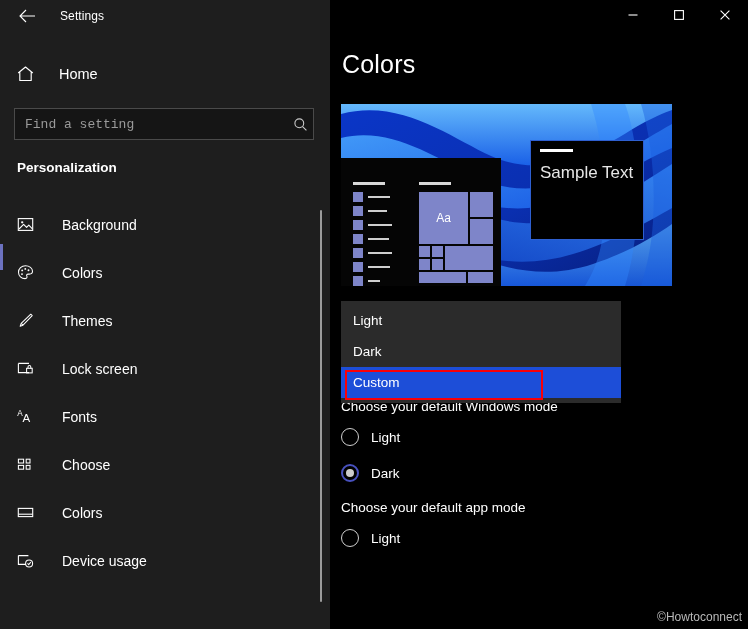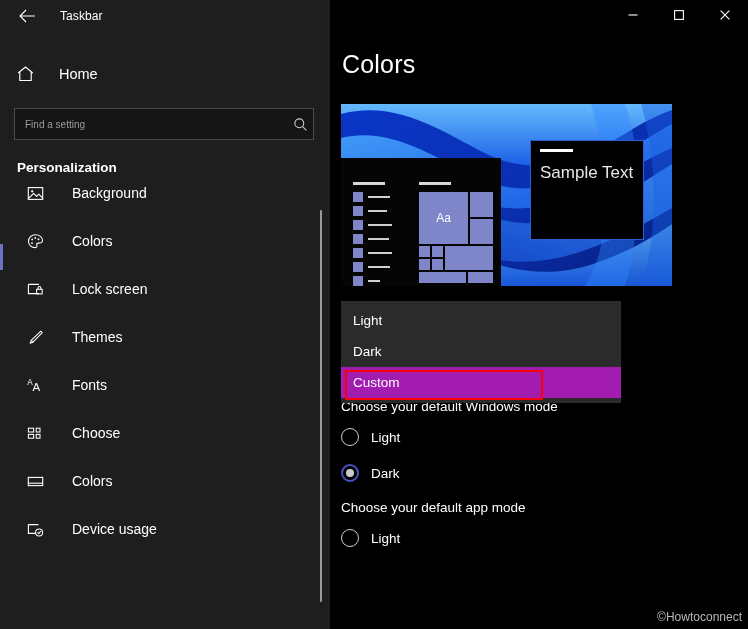--- a/index.html
+++ b/index.html
@@ -72,45 +72,45 @@
     display: flex;
     align-items: center;
     position: relative;
   }
   .search-input {
     flex: 1;
     background: transparent;
     border: none;
     outline: none;
     color: #a16207;
-    font-size: 10px;
-    font-family: Liberation Sans, sans-serif;
+    font-size: 13px;
+    font-family: Liberation Mono, monospace;
     padding: 0 8px 0 10px;
   }
   .search-input::placeholder { color: #9a9a9a; opacity: 1; }
   .search-ico {
     width: 26px;
     display: flex;
     align-items: center;
     justify-content: center;
     cursor: pointer;
   }
   .section-title {
     margin: 20px 0 0 17px;
     font-size: 13.5px;
     font-weight: bold;
     color: #ffffff;
   }
   .nav-list { margin-top: 10px; position: relative; }
   .nav-item {
     position: relative;
     display: flex;
-    align-items: flex-start;
+    align-items: flex-end;
     height: 48px;
-    padding-left: 27px;
+    padding-left: 17px;
     cursor: pointer;
   }
   .nav-item .accent {
     position: absolute;
     left: 0;
     top: 11px;
     width: 3px;
     height: 26px;
     background: #6c72c0;
     display: none;
@@ -247,21 +247,21 @@
   }
   .dd-item {
     height: 31px;
     display: flex;
     align-items: center;
     padding-left: 12px;
     font-size: 13.5px;
     color: #ffffff;
     cursor: pointer;
   }
-  .dd-item.active { background: #a21caf; }
+  .dd-item.active { background: #1d4ed8; }
   .red-box {
     position: absolute;
     left: 4px;
     top: 69px;
     width: 198px;
     height: 30px;
     border: 2.5px solid #fb0006;
     box-sizing: border-box;
     pointer-events: none;
   }
@@ -317,21 +317,21 @@
 <div id="app">
 
   <div class="sidebar">
 
     <div class="titlebar-left">
       <div class="back-btn">
         <svg width="17" height="14" viewBox="0 0 17 14">
           <path d="M7 1 L1 7 L7 13 M1 7 L16 7" fill="none" stroke="#ffffff" stroke-width="1.1"></path>
         </svg>
       </div>
-      <div class="app-title">Taskbar</div>
+      <div class="app-title">Settings</div>
     </div>
 
     <div class="home-row">
       <span class="ico">
         <svg width="19" height="18" viewBox="0 0 19 18">
           <path d="M2.2 8 L9.5 2 L16.8 8 M3.8 7 L3.8 15.5 L15.2 15.5 L15.2 7" fill="none" stroke="#ffffff" stroke-width="1.15" stroke-linejoin="round"></path>
         </svg>
       </span>
       <span class="home-label">Home</span>
     </div>
@@ -373,37 +373,37 @@
             <circle cx="5.0" cy="10.1" r="0.95" fill="#ffffff"></circle>
           </svg>
         </span>
         <span class="nav-label">Colors</span>
       </div>
 
       <div class="nav-item">
 
         <span class="ico">
           <svg width="17" height="17" viewBox="0 0 17 17">
+            <path d="M13.8 2.2 L15.2 3.6 L6.0 13.2 L3.2 14.2 L4.2 11.4 Z" fill="none" stroke="#ffffff" stroke-width="1.05" stroke-linejoin="round"></path>
+            <path d="M4.2 11.4 L6.0 13.2" fill="none" stroke="#ffffff" stroke-width="1.05"></path>
+          </svg>
+        </span>
+        <span class="nav-label">Themes</span>
+      </div>
+
+      <div class="nav-item">
+
+        <span class="ico">
+          <svg width="17" height="17" viewBox="0 0 17 17">
             <path d="M1.4 3.4 L12 3.4 M1.4 3.4 L1.4 12.6 L12 12.6" fill="none" stroke="#ffffff" stroke-width="1.1"></path>
             <rect x="9.6" y="8.3" width="5.6" height="4.6" fill="none" stroke="#ffffff" stroke-width="1.05"></rect>
             <path d="M11 8.3 L11 6.9 A1.4 1.4 0 0 1 13.8 6.9 L13.8 8.3" fill="none" stroke="#ffffff" stroke-width="1.05"></path>
           </svg>
         </span>
         <span class="nav-label">Lock screen</span>
-      </div>
-
-      <div class="nav-item">
-
-        <span class="ico">
-          <svg width="17" height="17" viewBox="0 0 17 17">
-            <path d="M13.8 2.2 L15.2 3.6 L6.0 13.2 L3.2 14.2 L4.2 11.4 Z" fill="none" stroke="#ffffff" stroke-width="1.05" stroke-linejoin="round"></path>
-            <path d="M4.2 11.4 L6.0 13.2" fill="none" stroke="#ffffff" stroke-width="1.05"></path>
-          </svg>
-        </span>
-        <span class="nav-label">Themes</span>
       </div>
 
       <div class="nav-item">
 
         <span class="ico">
           <svg width="18" height="17" viewBox="0 0 18 17">
             <text x="0.3" y="8.2" font-family="Liberation Sans, sans-serif" font-size="8.2" fill="#ffffff">A</text>
             <text x="5.6" y="14.2" font-family="Liberation Sans, sans-serif" font-size="11.5" fill="#ffffff">A</text>
           </svg>
         </span>

